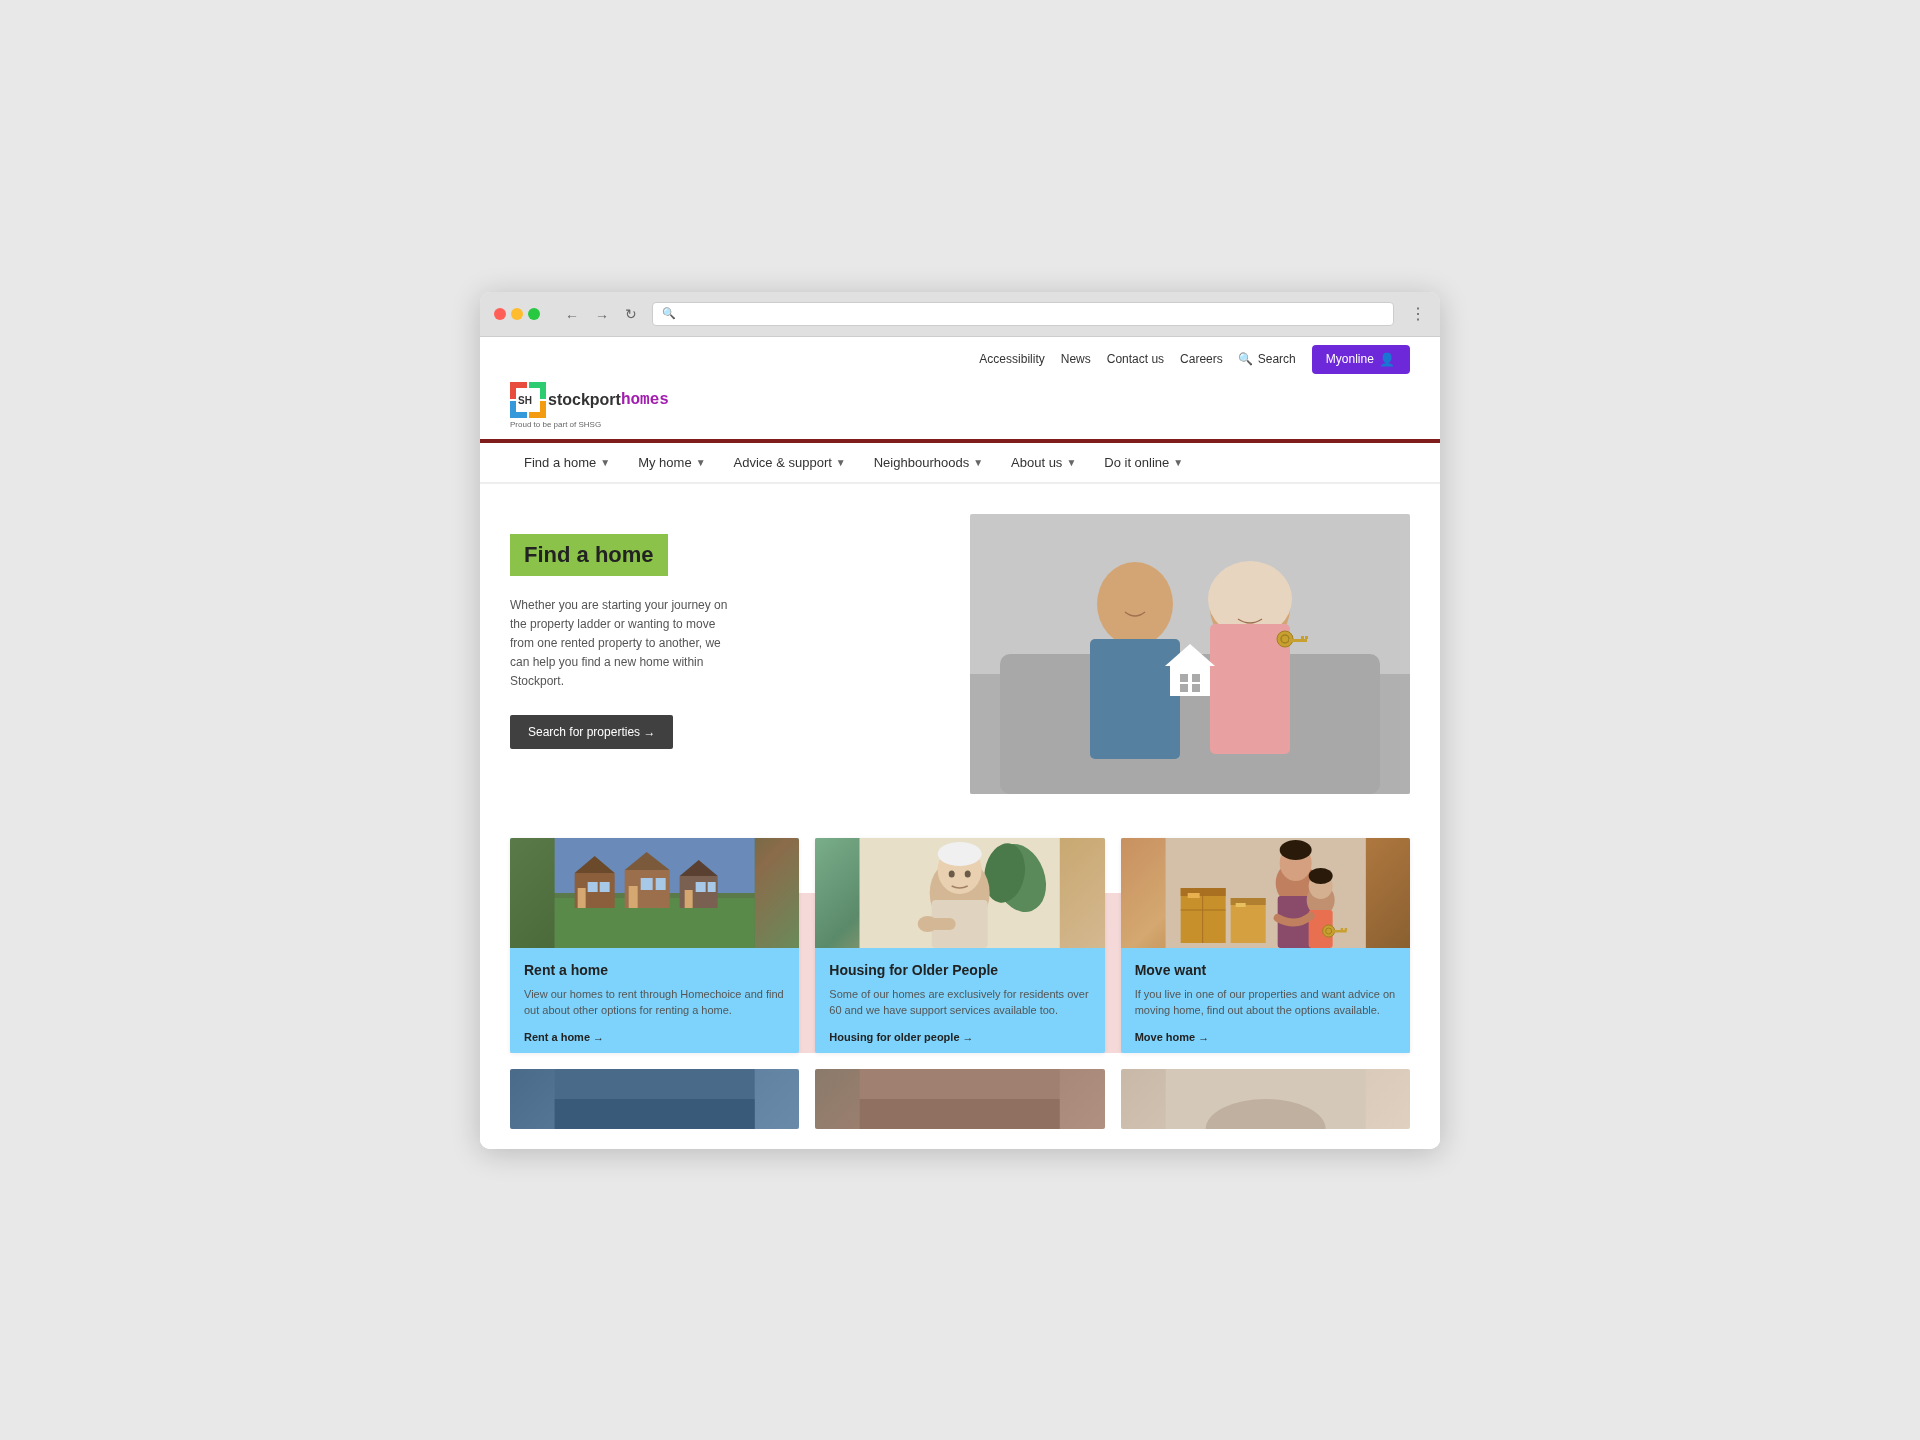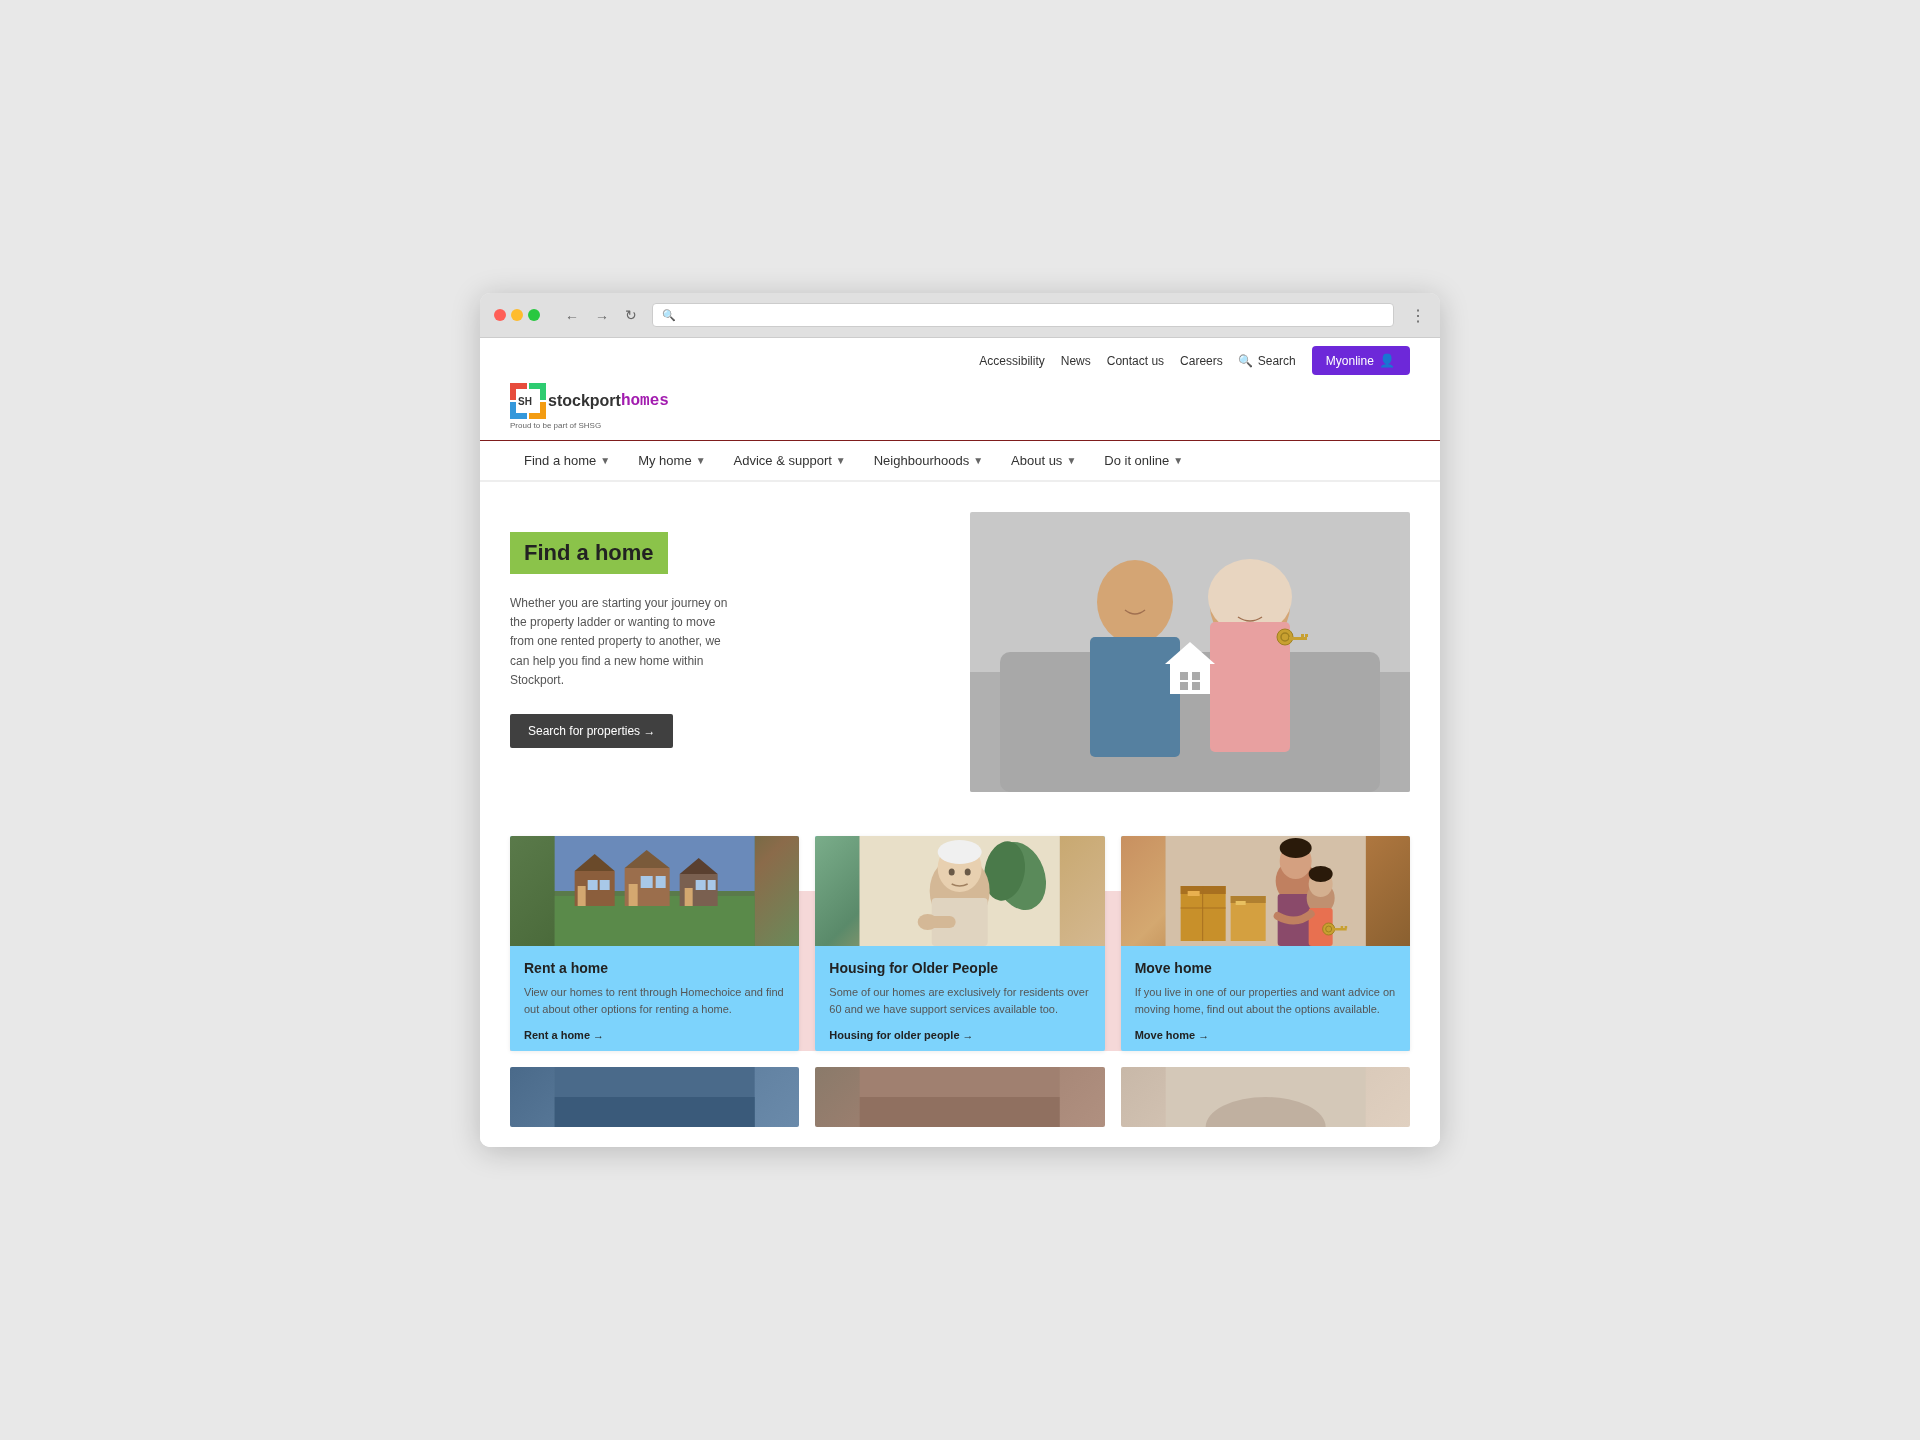--- a/index.html
+++ b/index.html
@@ -132,21 +132,21 @@
       display: flex;
       align-items: center;
       gap: 6px;
     }
 
     
     .header {
       display: flex;
       align-items: center;
       padding: 0 30px 10px 30px;
-      border-bottom: 1px solid #7f1d1d;
+      border-bottom: 4px solid #7f1d1d;
     }
 
     .logo-container {
       display: flex;
       flex-direction: column;
       align-items: flex-start;
     }
 
     .logo-text {
       display: flex;
@@ -645,21 +645,21 @@
                 <g transform="translate(155, 85)">
                   <circle cx="8" cy="8" r="6" fill="#c8a030" stroke="#a08020" stroke-width="1"></circle>
                   <circle cx="8" cy="8" r="3" fill="none" stroke="#a08020" stroke-width="1"></circle>
                   <rect x="12" y="7" width="14" height="2.5" fill="#c8a030"></rect>
                   <rect x="20" y="5" width="2.5" height="2.5" fill="#c8a030"></rect>
                   <rect x="24" y="5" width="2.5" height="2.5" fill="#c8a030"></rect>
                 </g>
               </svg>
             </div>
             <div class="card-body">
-              <div class="card-title">Move home</div>
+              <div class="card-title">Move want</div>
               <p class="card-description">If you live in one of our properties and want advice on moving home, find out about the options available.</p>
               <a class="card-link">Move home →</a>
             </div>
           </div>
 
         </div>
       </div>
 
       <div class="cards-row-2">
         <div class="card-partial card-partial-1">

